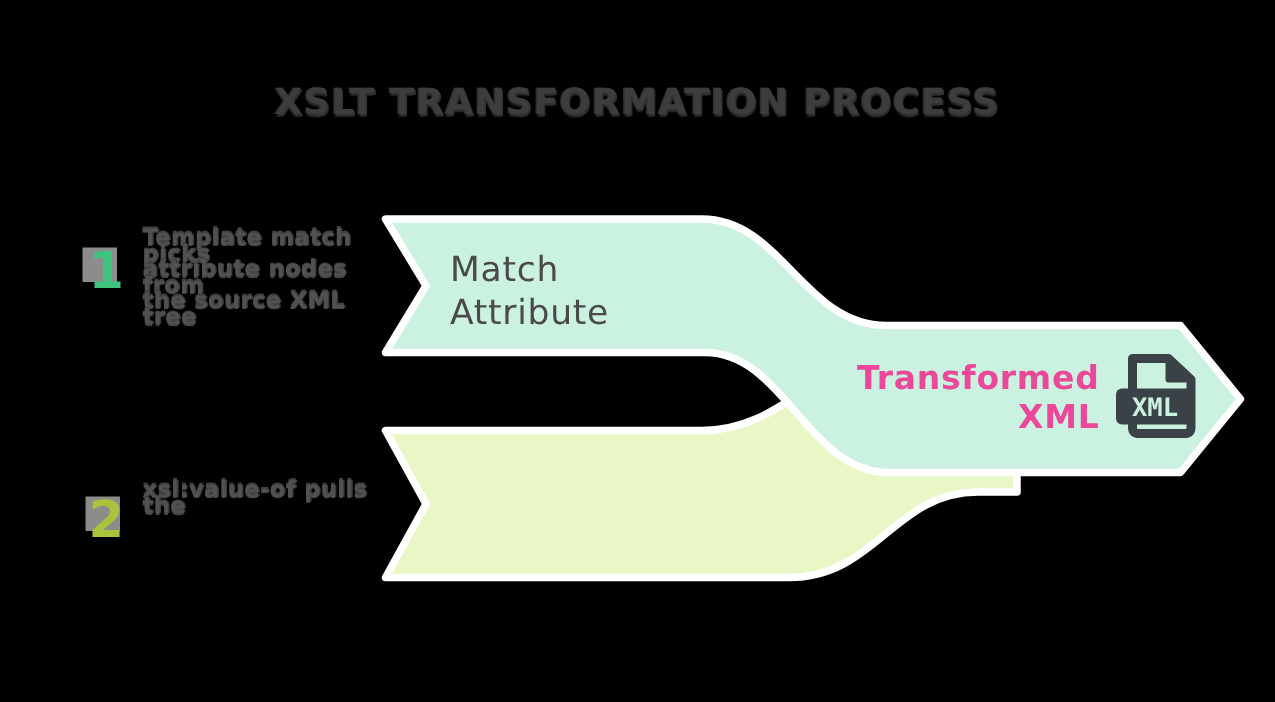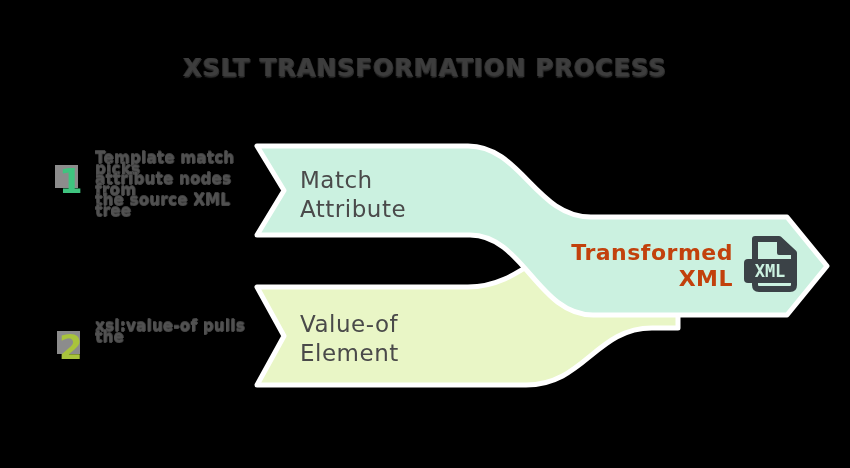--- a/index.html
+++ b/index.html
@@ -75,26 +75,22 @@
 
   <div id="step2-badge" class="abs num-badge">
     <div class="num-square"></div>
     <div class="num-digit" style="left: 2px; color: rgb(169, 196, 60);">2</div>
   </div>
 
   <div id="note2" class="abs note">
     <span>xsl:value-of pulls the</span>
   </div>
 
-  <div id="valueof-label" class="abs band-label">
-    <span style="display:block">Value-of</span>
-    <span style="display:block">Element</span>
-  </div>
 
-  <div id="output-label" class="abs" style="color: #c2410c;">
+  <div id="output-label" class="abs" style="color: #ec4899;">
     <span style="display:block">Transformed</span>
     <span style="display:block">XML</span>
   </div>
 
   <svg id="xml-icon" class="abs" width="62" height="62" viewBox="0 0 62 62">
 
     <path d="M 14 6 H 38 L 53 20 V 52 Q 53 56 49 56 H 18 Q 14 56 14 52 Z" fill="none" stroke="#3b4247" stroke-width="6" stroke-linejoin="round"></path>
     <path d="M 38 6 L 38 20 L 53 20 Z" fill="#3b4247" stroke="#3b4247" stroke-width="4" stroke-linejoin="round"></path>
 
     <rect x="3" y="26" width="52" height="24" rx="4" fill="#3b4247"></rect>

